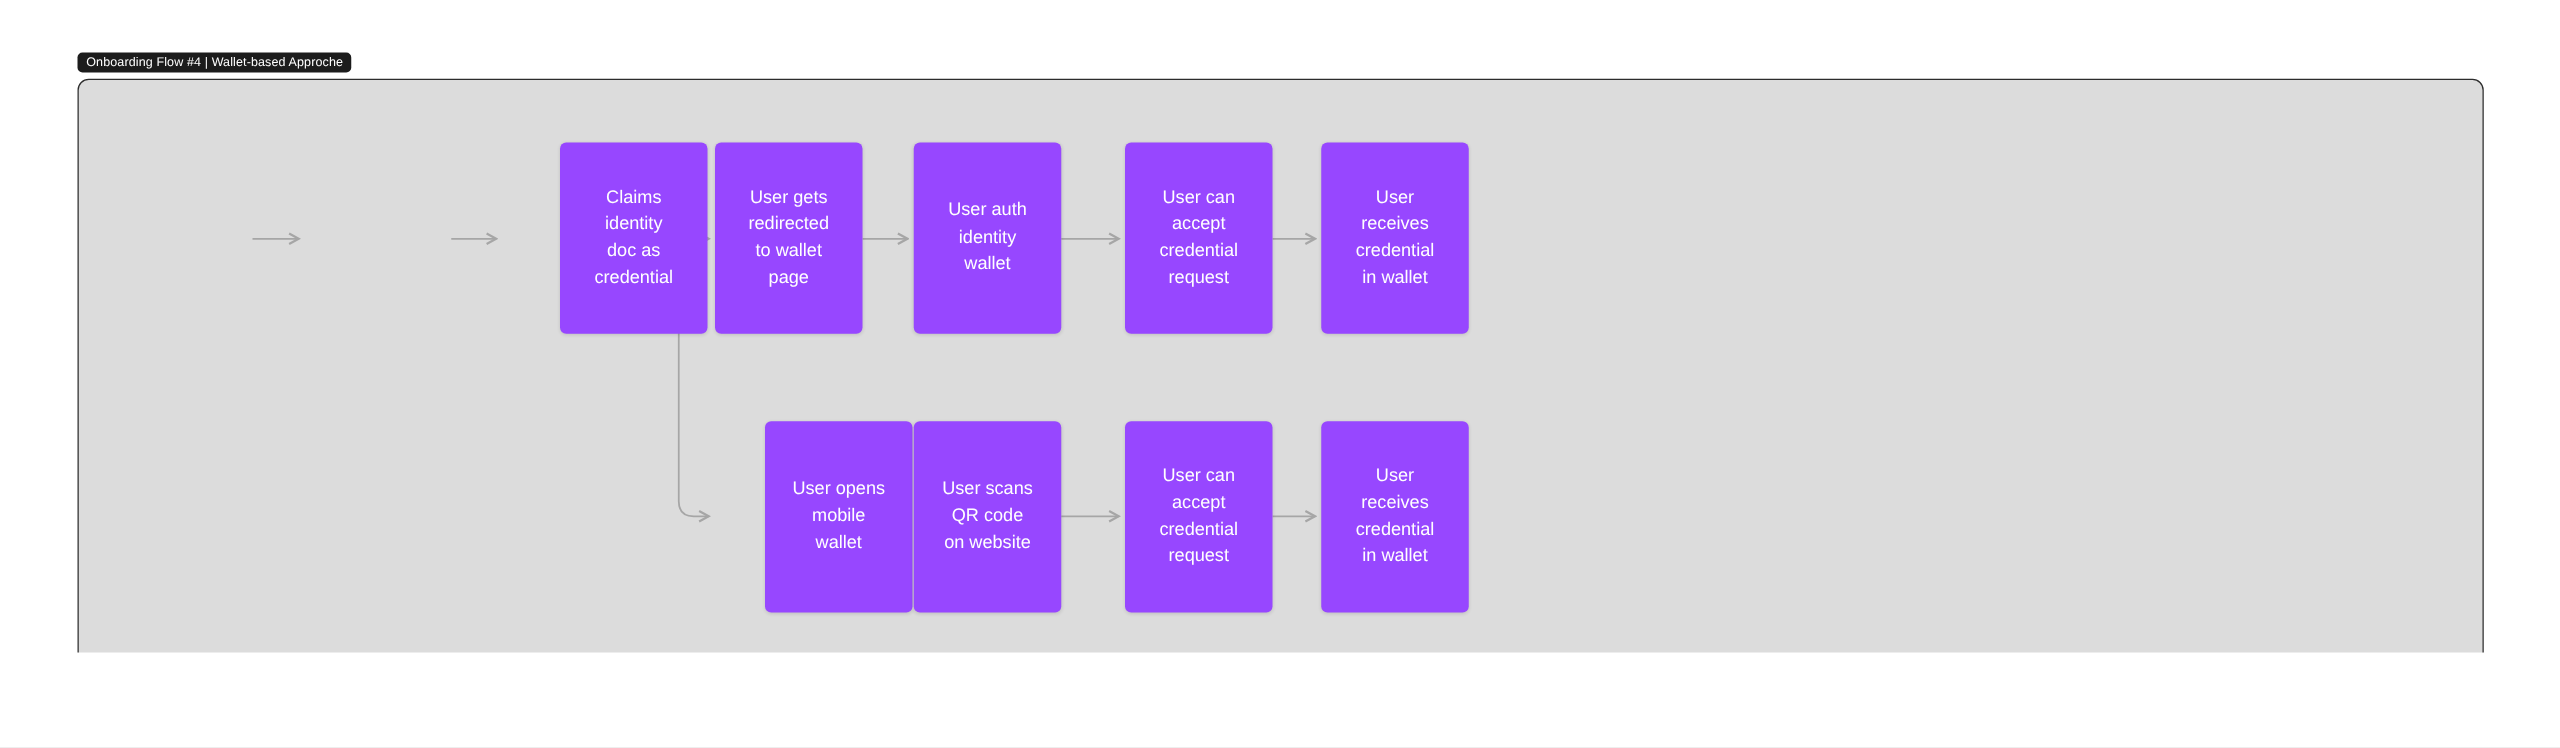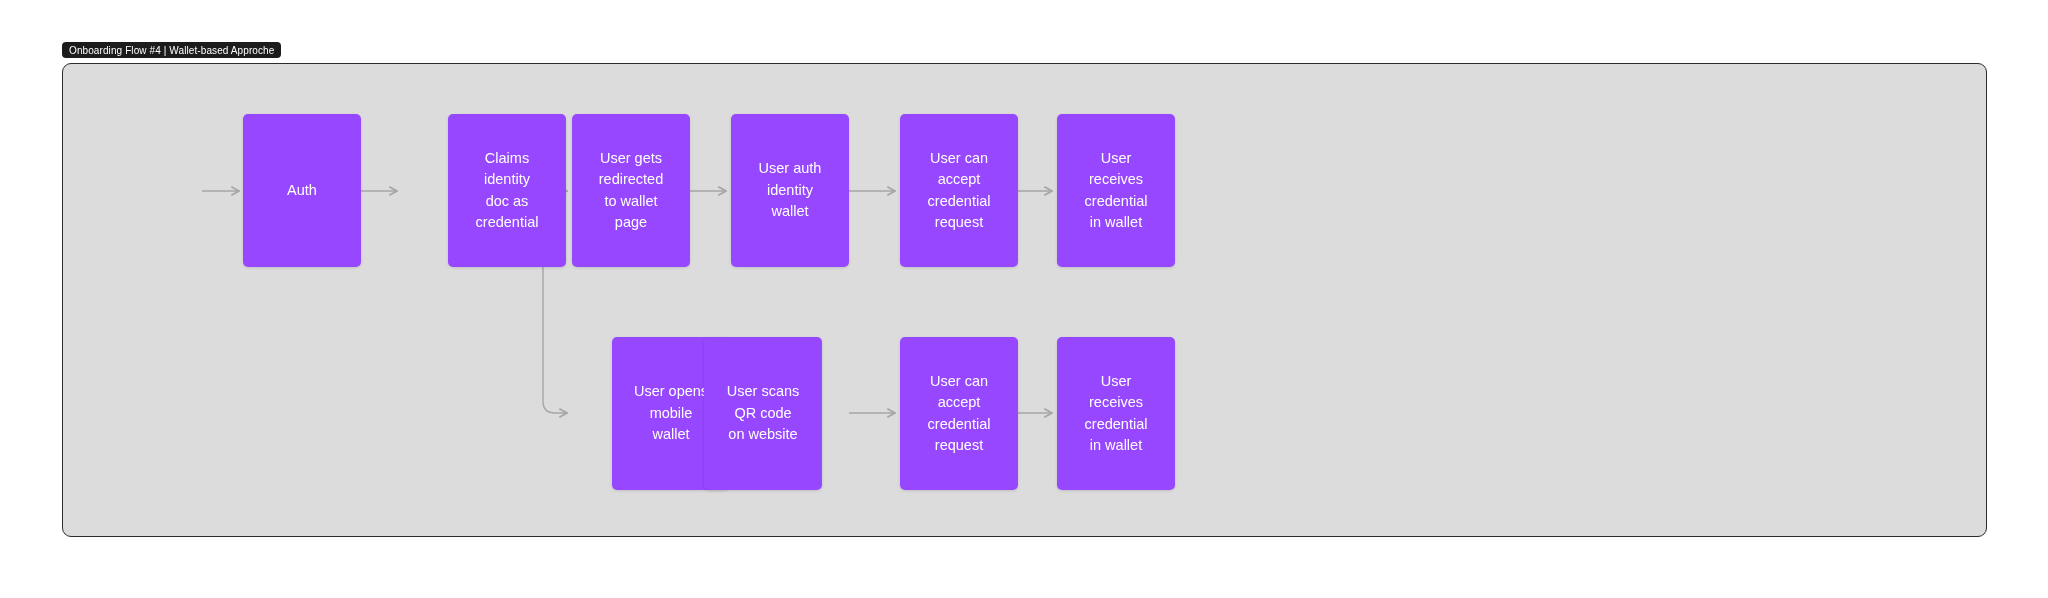--- a/index.html
+++ b/index.html
@@ -3,21 +3,21 @@
 <meta charset="utf-8">
 <style>
   html, body { margin: 0; padding: 0; }
   body {
     font-family: "Liberation Sans", "DejaVu Sans", sans-serif;
     background: #ffffff;
   }
   .page {
     position: relative;
     width: 2048px;
-    height: 598px;
+    height: 522px;
     background: var(--canvas-bg, #ffffff);
     overflow: hidden;
   }
   .badge {
     position: absolute;
     left: 62px;
     top: 42px;
     height: 16px;
     background: var(--badge-bg, #1c1c1c);
     color: var(--badge-text, #ffffff);
@@ -82,21 +82,21 @@
     padding: 0 4px;
   }
   .n1  { left: 84px;   top: 114px; }
   .n2  { left: 243px;  top: 114px; }
   .n3  { left: 401px;  top: 114px; margin-left: 47px; }
   .n4  { left: 572px;  top: 114px; }
   .n5  { left: 731px;  top: 114px; }
   .n6  { left: 900px;  top: 114px; }
   .n7  { left: 1057px; top: 114px; }
   .n8  { left: 572px;  top: 337px; margin-left: 40px; }
-  .n9  { left: 704px;  top: 337px; }
+  .n9  { left: 731px;  top: 337px; }
   .n10 { left: 900px;  top: 337px; }
   .n11 { left: 1057px; top: 337px; }
 </style>
 </head>
 <body>
 
 <div class="page">
 
   <div class="badge">
     <span>Onboarding Flow #4 | Wallet-based Approche</span>
@@ -115,23 +115,20 @@
     <path class="connector" marker-end="url(#arrow)" d="M519 191 H567"></path>
     <path class="connector" marker-end="url(#arrow)" d="M519 191 H531 Q543 191 543 203 V401 Q543 413 555 413 H567"></path>
     <path class="connector" marker-end="url(#arrow)" d="M690 191 H726"></path>
     <path class="connector" marker-end="url(#arrow)" d="M849 191 H895"></path>
     <path class="connector" marker-end="url(#arrow)" d="M1018 191 H1052"></path>
     <path class="connector" marker-end="url(#arrow)" d="M690 413 H726"></path>
     <path class="connector" marker-end="url(#arrow)" d="M849 413 H895"></path>
     <path class="connector" marker-end="url(#arrow)" d="M1018 413 H1052"></path>
   </svg>
 
-  <div class="node n2">
-    <span class="nlabel">Auth</span>
-  </div>
   <div class="node n3">
     <span class="nlabel">Claims
 identity
 doc as
 credential</span>
   </div>
   <div class="node n4">
     <span class="nlabel">User gets
 redirected
 to wallet

